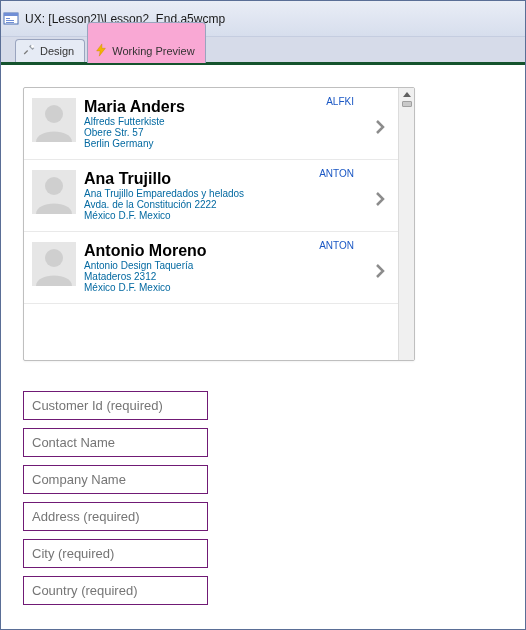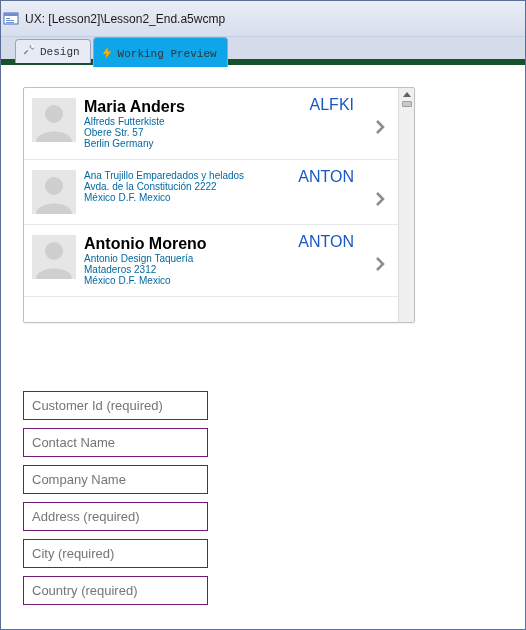--- a/index.html
+++ b/index.html
@@ -3,53 +3,53 @@
 <meta charset="utf-8">
 <style>
   * { box-sizing: border-box; margin: 0; padding: 0; }
   html, body { width: 526px; height: 630px; overflow: hidden; font-family: Tahoma, Arial, sans-serif; font-size: 11px; }
   body { background: #d6dbe9; border: 1px solid #5a6e96; display: flex; flex-direction: column; }
 
   .titlebar { height: 36px; background: linear-gradient(#e9edf6, #d7deed); display: flex; align-items: center; padding: 0 2px; gap: 6px; border-bottom: 1px solid #c5cde0; }
   .titlebar .win-icon { width: 16px; height: 16px; }
   .titlebar .title { color: #1a1a1a; font-size: 12px; }
 
-  .tabstrip { background: #d6dbe9; padding: 6px 8px 0 14px; display: flex; align-items: center; gap: 0; border-bottom: 6px solid #14532d; height: 28px; font-family: Liberation Mono, monospace; }
+  .tabstrip { background: #d6dbe9; padding: 6px 8px 0 14px; display: flex; align-items: flex-end; gap: 0; border-bottom: 3px solid #14532d; height: 28px; }
   .tab {
     display: inline-flex; align-items: center; gap: 4px;
     background: #e6ebf5; border: 1px solid #9aa4bf; border-bottom: none;
     padding: 3px 10px 3px 6px; border-top-left-radius: 4px; border-top-right-radius: 4px;
     margin-right: 2px; color: #333; cursor: pointer; position: relative;
   }
-  .tab.active { background: #0ea5e9; z-index: 2; padding-top: 8px; padding-bottom: 4px; margin-bottom: -1px; }
+  .tab.active { background: #f9a8d4; z-index: 2; padding-top: 20px; padding-bottom: 4px; margin-bottom: -1px; }
   .tab svg { width: 14px; height: 14px; }
 
   .content-pane { background: #ffffff; flex: 1; position: relative; }
 
   .listcard {
-    position: absolute; left: 22px; top: 22px; width: 392px; height: 236px;
+    position: absolute; left: 22px; top: 22px; width: 392px; height: 274px;
     border: 1px solid #bfbfbf; border-radius: 2px; background: #fff;
     box-shadow: 0 1px 2px rgba(0,0,0,.05);
     display: flex;
   }
   .listbody { flex: 1; overflow: hidden; }
   .scrollbar {
     width: 16px; background: #f0f0f0; border-left: 1px solid #dcdcdc;
     display: flex; flex-direction: column; align-items: center; padding-top: 2px;
   }
   .scrollbar .sb-arrow { width: 0; height: 0; border-left: 4px solid transparent; border-right: 4px solid transparent; margin: 2px 0;}
   .scrollbar .sb-arrow.up { border-bottom: 5px solid #606060; }
   .scrollbar .sb-han { width: 10px; height: 6px; background: #c9c9c9; border: 1px solid #a0a0a0; margin-top: 2px; border-radius: 1px; }
 
   .row { display: flex; gap: 8px; padding: 10px 8px 10px 8px; border-bottom: 1px solid #e9e9e9; position: relative; }
   .avatar { width: 44px; height: 44px; background: #e6e6e6; flex: 0 0 44px; display:flex; align-items:flex-end; justify-content:center; overflow:hidden; }
   .info { flex: 1; min-width: 0; }
   .nm { font-family: Arial, sans-serif; font-size: 16px; font-weight: bold; color: #000; }
   .co { font-family: Arial, sans-serif; font-size: 10px; color: #0369a1; }
-  .code { position: absolute; right: 44px; top: 8px; color: #1a57c4; font-family: Arial, sans-serif; font-size: 16px; }
+  .code { position: absolute; right: 44px; top: 8px; color: #1a57c4; font-family: Arial, sans-serif; font-size: 10px; }
   .chev { position: absolute; right: 12px; top: 30px; color: #8c8c8c; }
 
   .formarea { position: absolute; left: 22px; top: 326px; width: 200px; }
   .field {
     width: 185px; margin-bottom: 8px;
     border: 1px solid #701a75; background: #fff;
     padding: 6px 8px; font-family: Arial, sans-serif; font-size: 13px; color: #9a9a9a;
   }
 </style>
 </head>
@@ -116,20 +116,21 @@
       </div>
 
       <div class="row">
         <div class="avatar">
           <svg viewBox="0 0 44 44" width="44" height="44">
               <circle cx="22" cy="16" r="9" fill="#cfcfcf"></circle>
               <path d="M4 44 C4 30 40 30 40 44 Z" fill="#cfcfcf"></path>
             </svg>
         </div>
         <div class="info">
+          <div class="nm">Ana Trujillo</div>
           <div class="co">Ana Trujillo Emparedados y helados</div>
           <div class="co">Avda. de la Constitución 2222</div>
           <div class="co">México D.F. Mexico</div>
         </div>
         <div class="code">ANTON</div>
         <div class="chev">
           <svg width="12" height="18" viewBox="0 0 12 18">
               <polyline points="3,3 9,9 3,15" fill="none" stroke="#8c8c8c" stroke-width="2.5"></polyline>
             </svg>
         </div>

